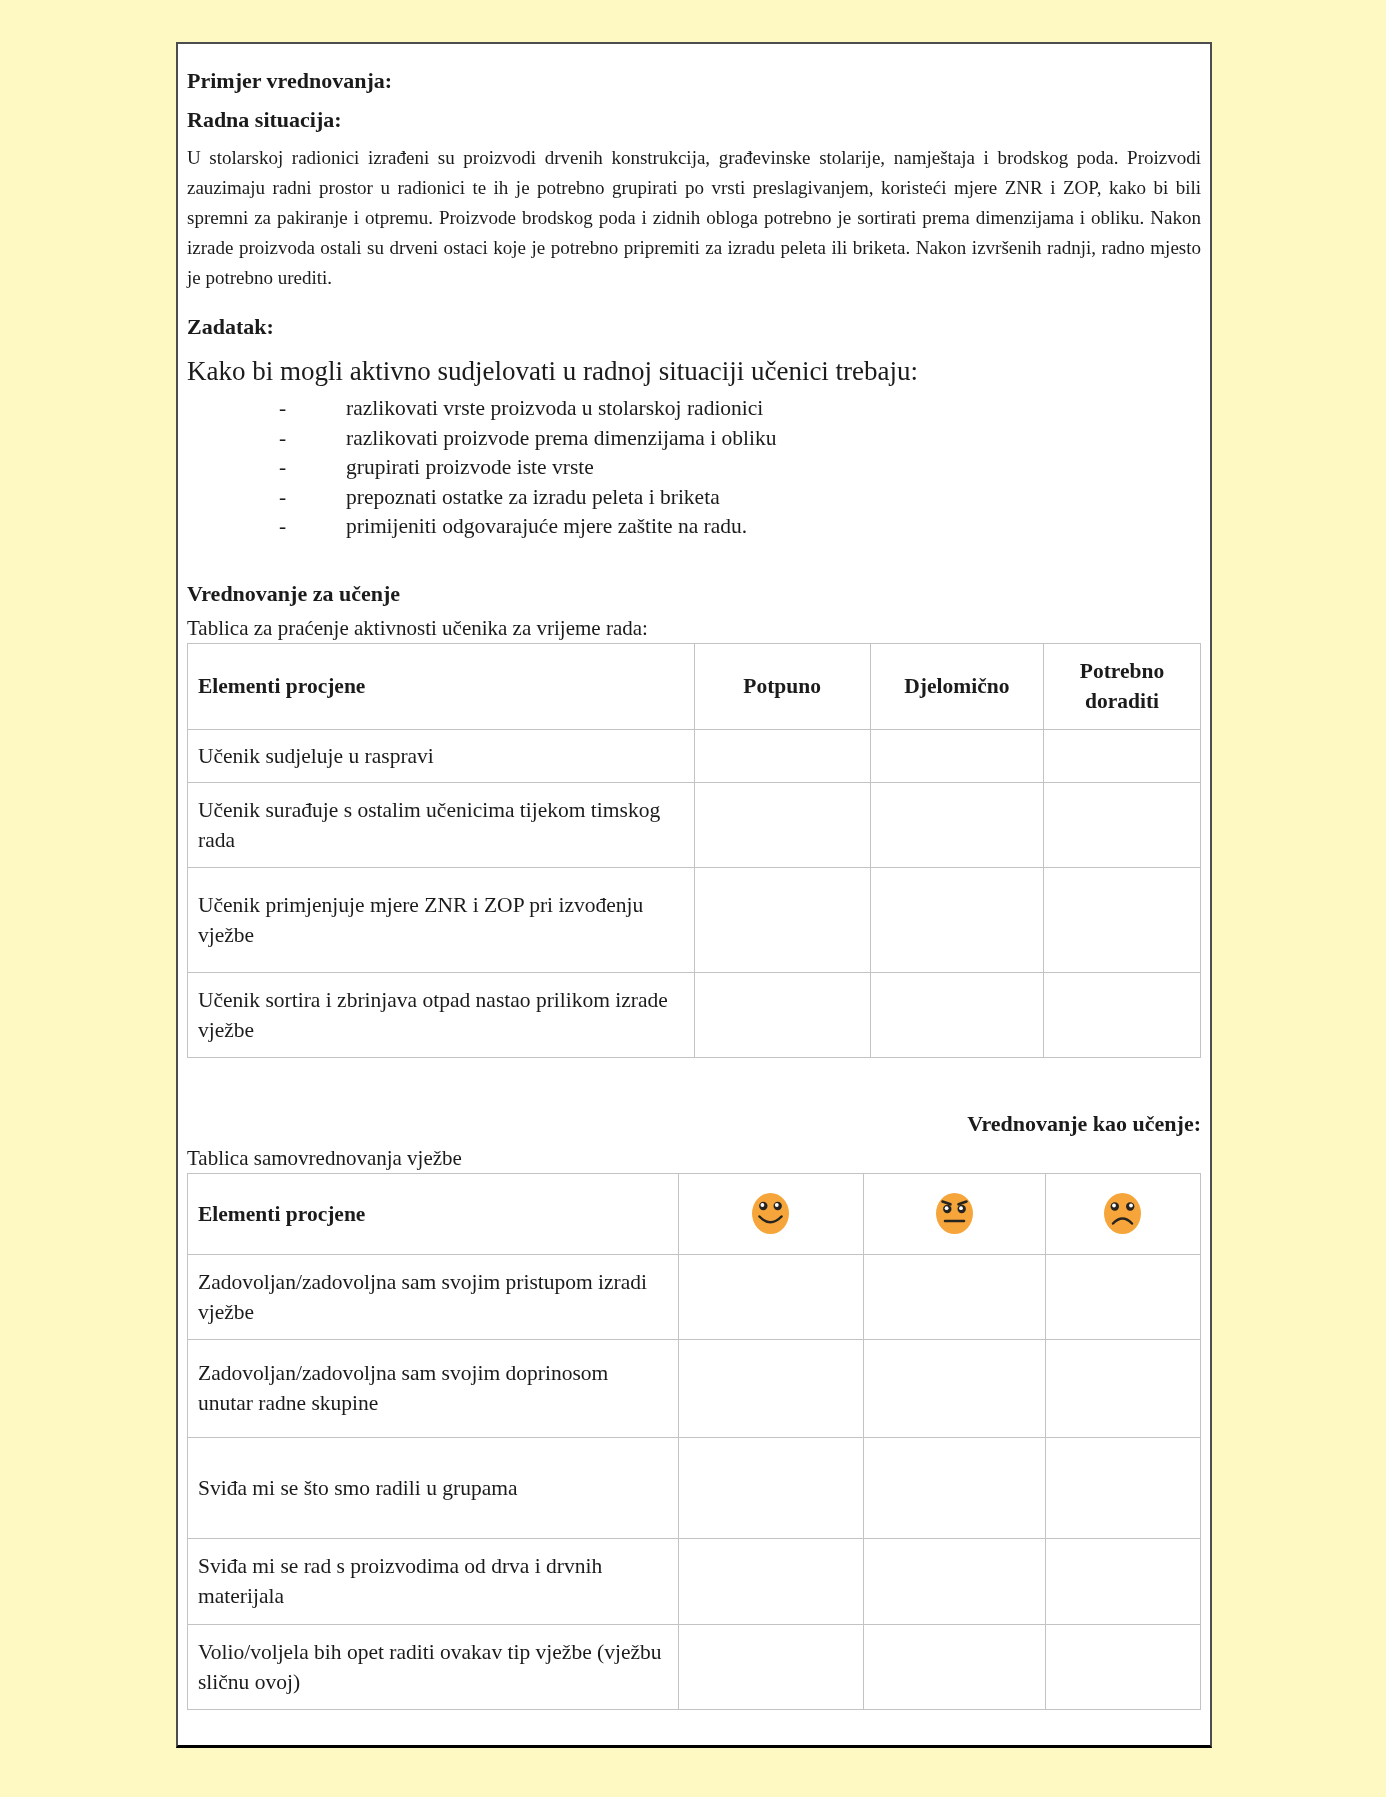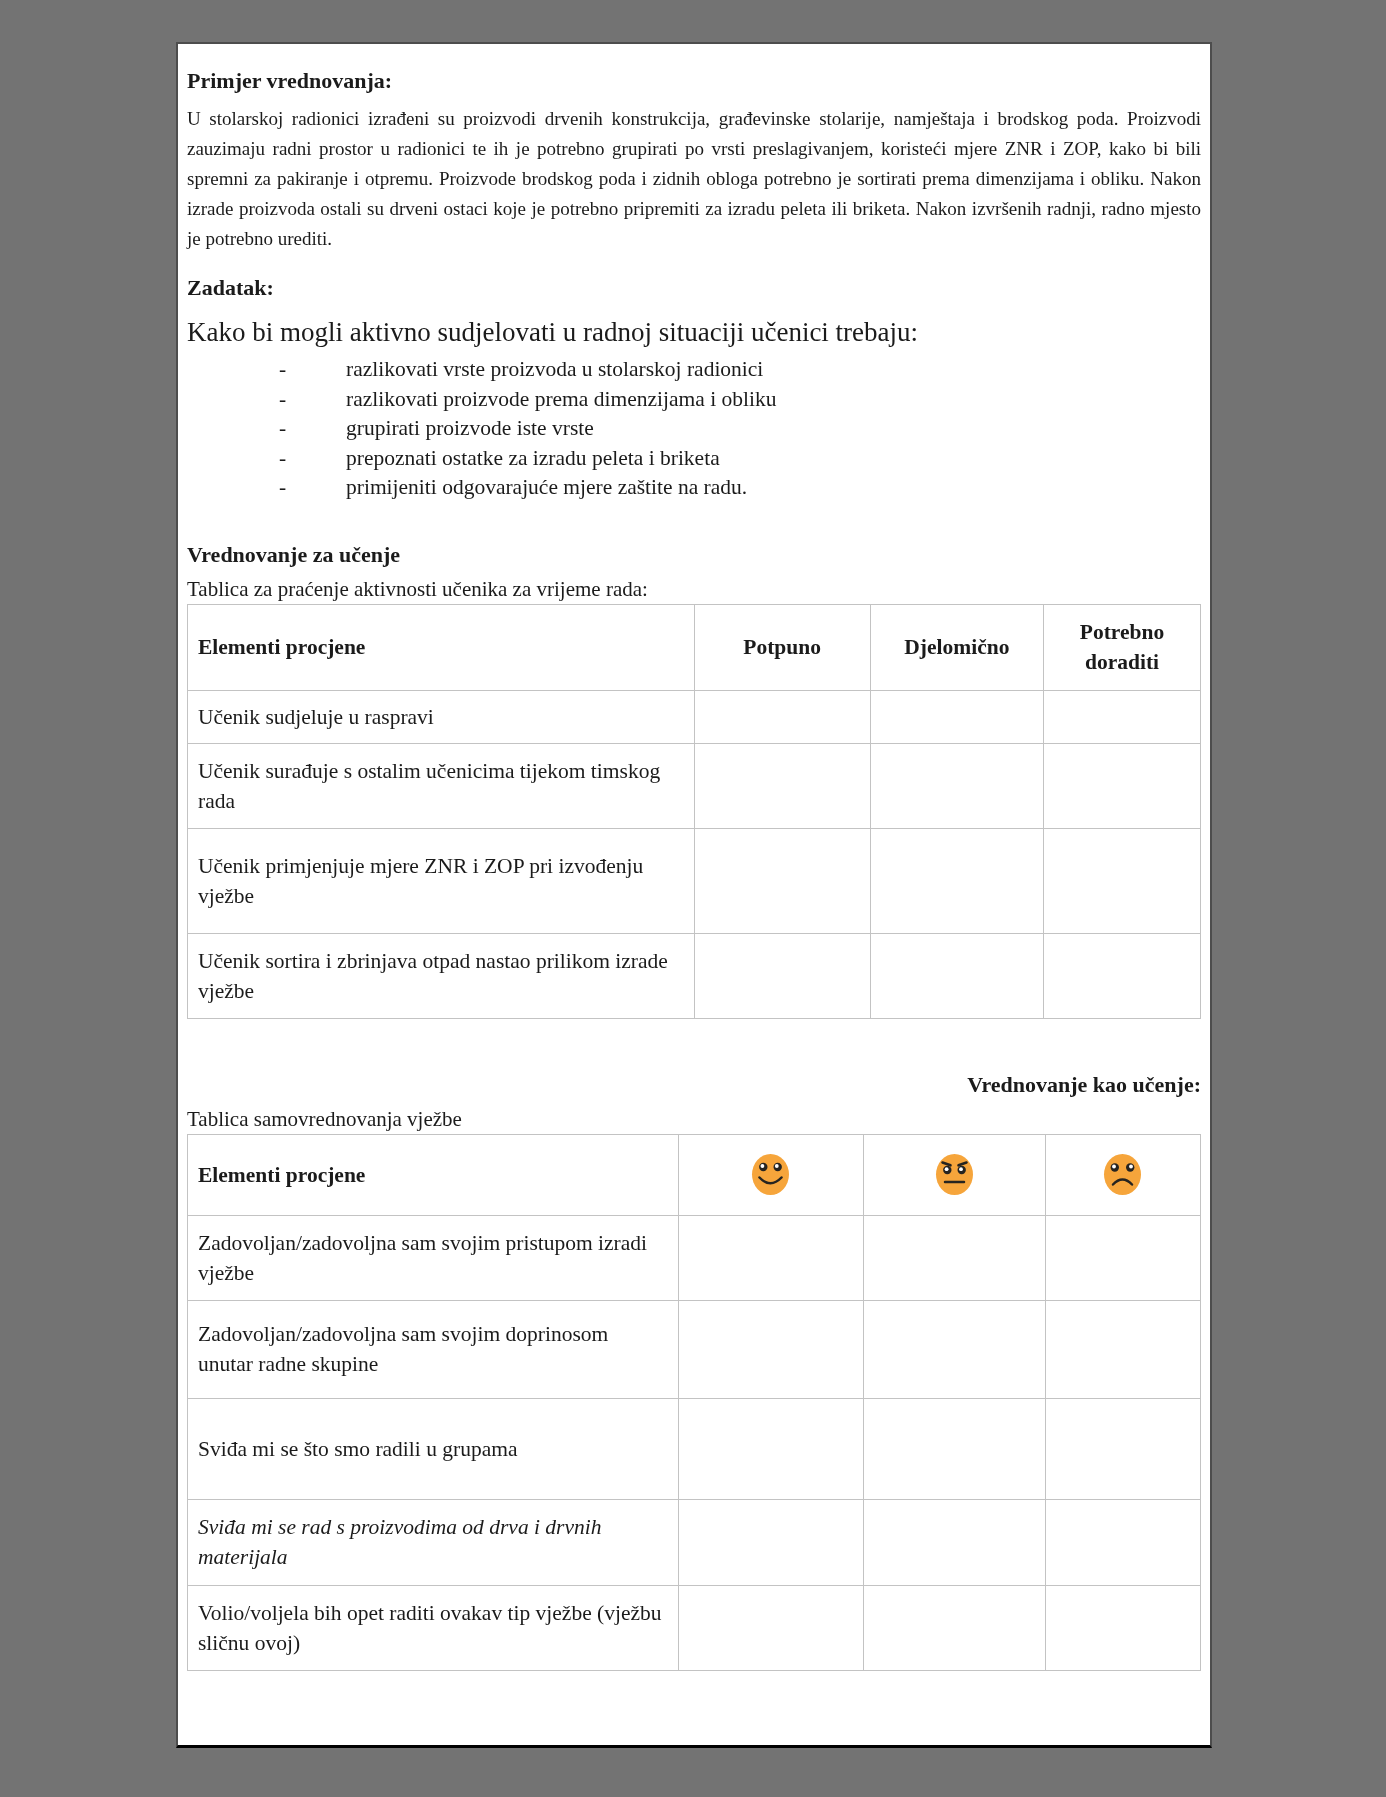--- a/index.html
+++ b/index.html
@@ -1,20 +1,20 @@
 <!DOCTYPE html>
 <html><head>
 <meta charset="utf-8">
 <style>
   html, body { margin: 0; padding: 0; background: #ffffff; }
   .canvas {
     position: relative;
     width: 1386px;
     height: 1797px;
-    background: #737373;
+    background: #fef9c3;
     font-family: "Liberation Serif", "DejaVu Serif", serif;
     color: #1b1b1b;
   }
   .page {
     position: absolute;
     left: 176px;
     top: 42px;
     width: 1036px;
     height: 1706px;
     box-sizing: border-box;
@@ -82,32 +82,33 @@
   .t1 tr.hrow td { height: 79px; }
   .t1 tr.r1 td { height: 46px; margin-top: 31px; }
   .t1 tr.r2 td { height: 78px; }
   .t1 tr.r3 td { height: 98px; }
   .t1 tr.r4 td { height: 78px; }
   
   .t2 tr.hrow td { height: 74px; }
   .t2 tr.r1 td { height: 78px; }
   .t2 tr.r2 td { height: 91px; }
   .t2 tr.r3 td { height: 94px; }
-  .t2 tr.r4 td { height: 79px; font-style: italic; }
+  .t2 tr.r4 td { height: 79px; }
   .t2 tr.r5 td { height: 78px; }
   .emoji-cell { text-align: center; padding: 0; }
   .emoji-cell svg { vertical-align: middle; }
 </style>
 </head>
 <body>
 
 <div class="canvas">
   <div class="page">
 
     <div class="h">Primjer vrednovanja:</div>
+    <div class="h">Radna situacija:</div>
     <p class="para">U stolarskoj radionici izrađeni su proizvodi drvenih konstrukcija, građevinske stolarije, namještaja i brodskog poda. Proizvodi zauzimaju radni prostor u radionici te ih je potrebno grupirati po vrsti preslagivanjem, koristeći mjere ZNR i ZOP, kako bi bili spremni za pakiranje i otpremu. Proizvode brodskog poda i zidnih obloga potrebno je sortirati prema dimenzijama i obliku. Nakon izrade proizvoda ostali su drveni ostaci koje je potrebno pripremiti za izradu peleta ili briketa. Nakon izvršenih radnji, radno mjesto je potrebno urediti.</p>
 
     <div class="h h-zadatak">Zadatak:</div>
     <p class="intro">Kako bi mogli aktivno sudjelovati u radnoj situaciji učenici trebaju:</p>
 
     <ul class="bullets">
       <li class="bullet">
         <span class="marker">-</span>
         <span>razlikovati vrste proizvoda u stolarskoj radionici</span>
       </li>

